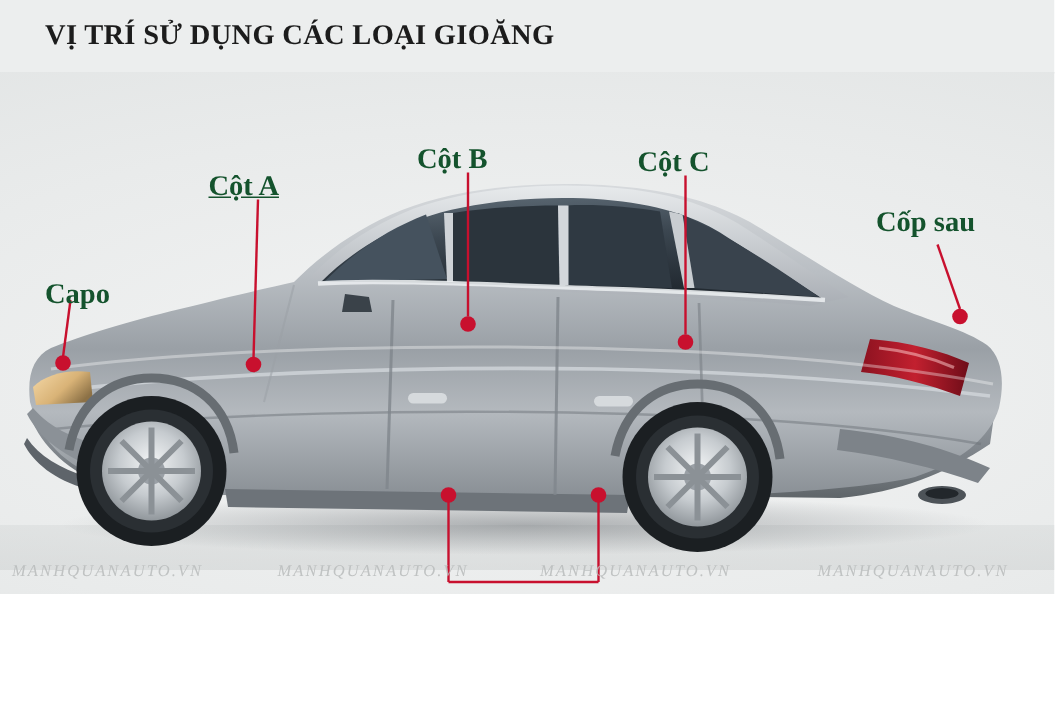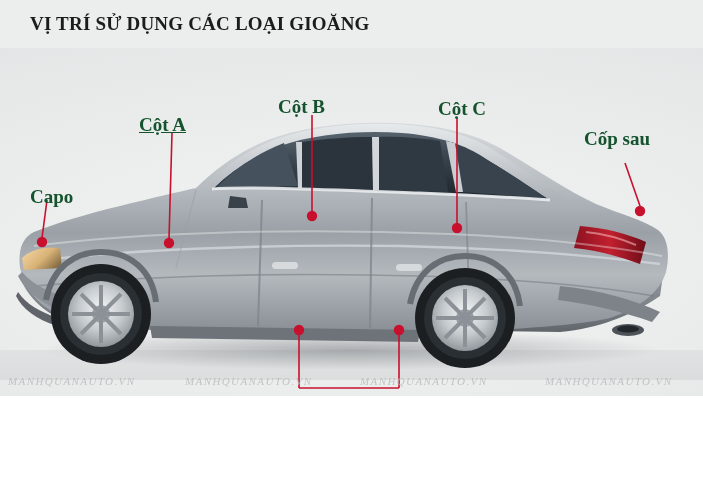--- a/index.html
+++ b/index.html
@@ -253,21 +253,21 @@
       <circle cx="457" cy="228" r="5.2"></circle>
       <circle cx="640" cy="211" r="5.2"></circle>
       <circle cx="299" cy="330" r="5.2"></circle>
       <circle cx="399" cy="330" r="5.2"></circle>
     </g>
   </svg>
 
   <div class="label" style="left:30px;  top:186px;">Capo</div>
   <div class="label" style="left:139px; top:114px;text-decoration:underline;">Cột A</div>
   <div class="label" style="left:278px; top:96px;">Cột B</div>
-  <div class="label" style="left:425px; top:98px;margin-left:13px;">Cột C</div>
-  <div class="label" style="left:584px; top:128px;">Cốp sau</div>
+  <div class="label" style="left:425px; top:98px;">Cột C</div>
+  <div class="label" style="left:584px; top:138px;">Cốp sau</div>
 
   <div class="wm" style="left:8px;   top:375px;">MANHQUANAUTO.VN</div>
   <div class="wm" style="left:185px; top:375px;">MANHQUANAUTO.VN</div>
   <div class="wm" style="left:360px; top:375px;">MANHQUANAUTO.VN</div>
   <div class="wm" style="left:545px; top:375px;">MANHQUANAUTO.VN</div>
 
 </div>
 
 </body></html>

